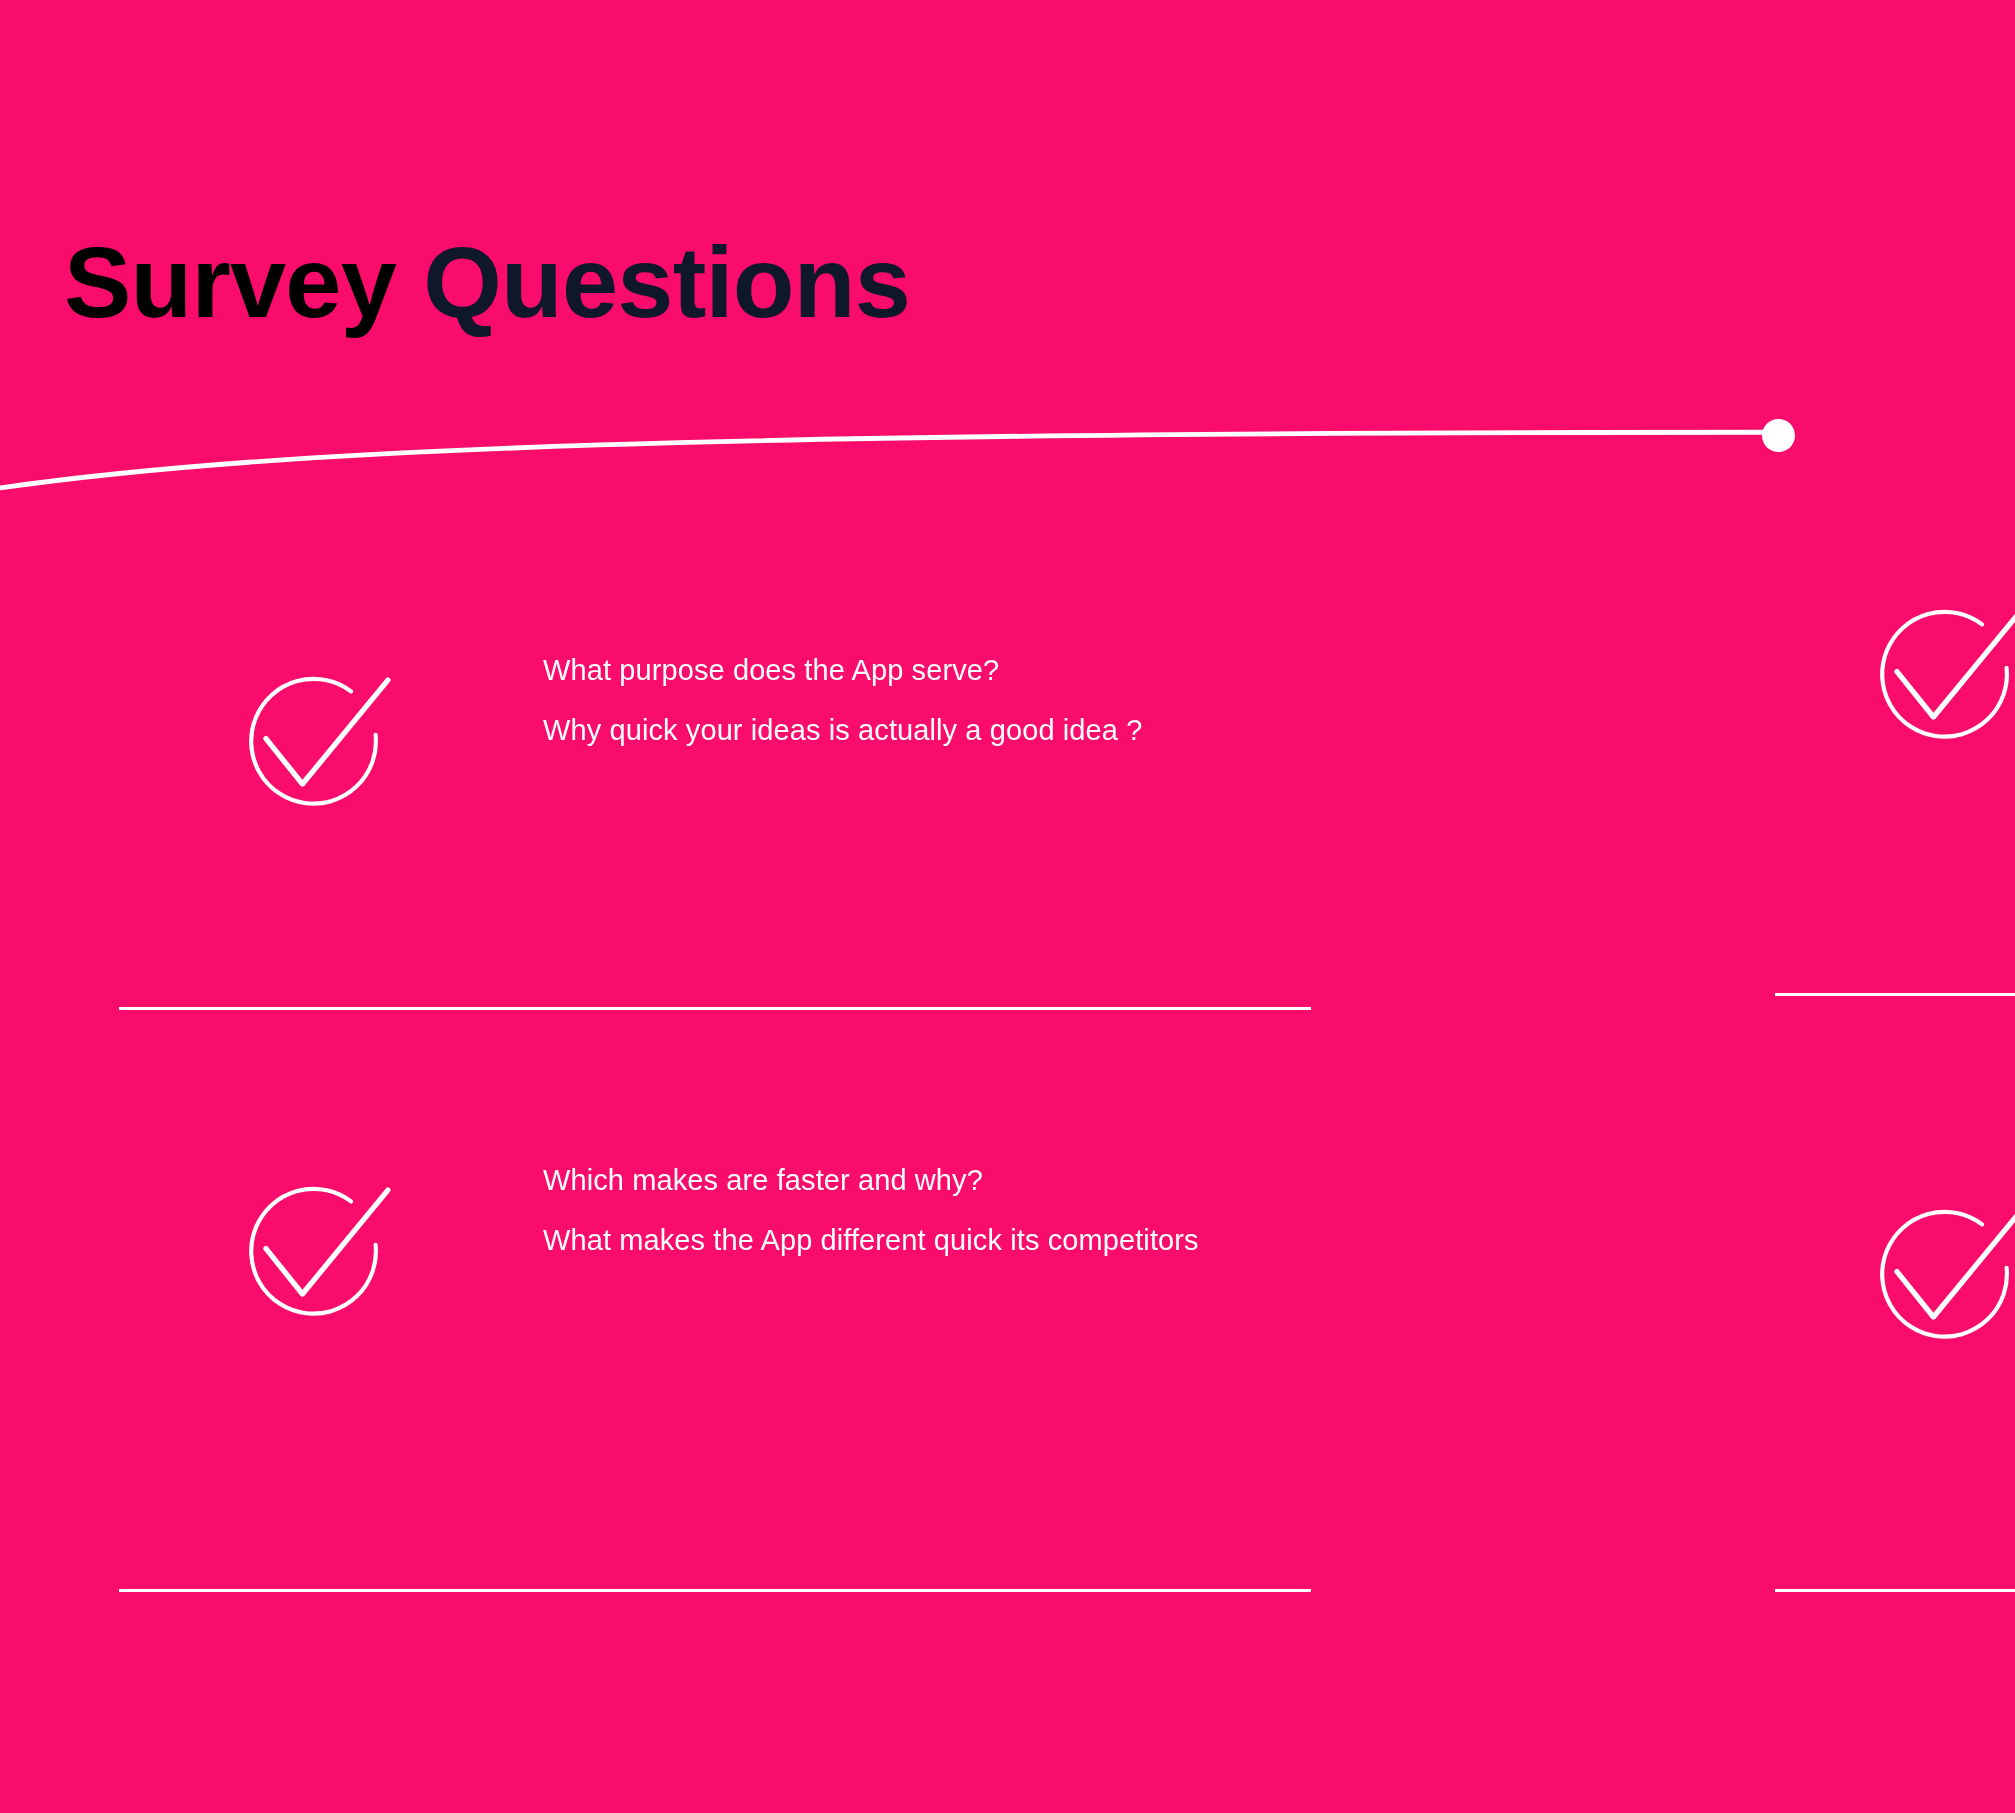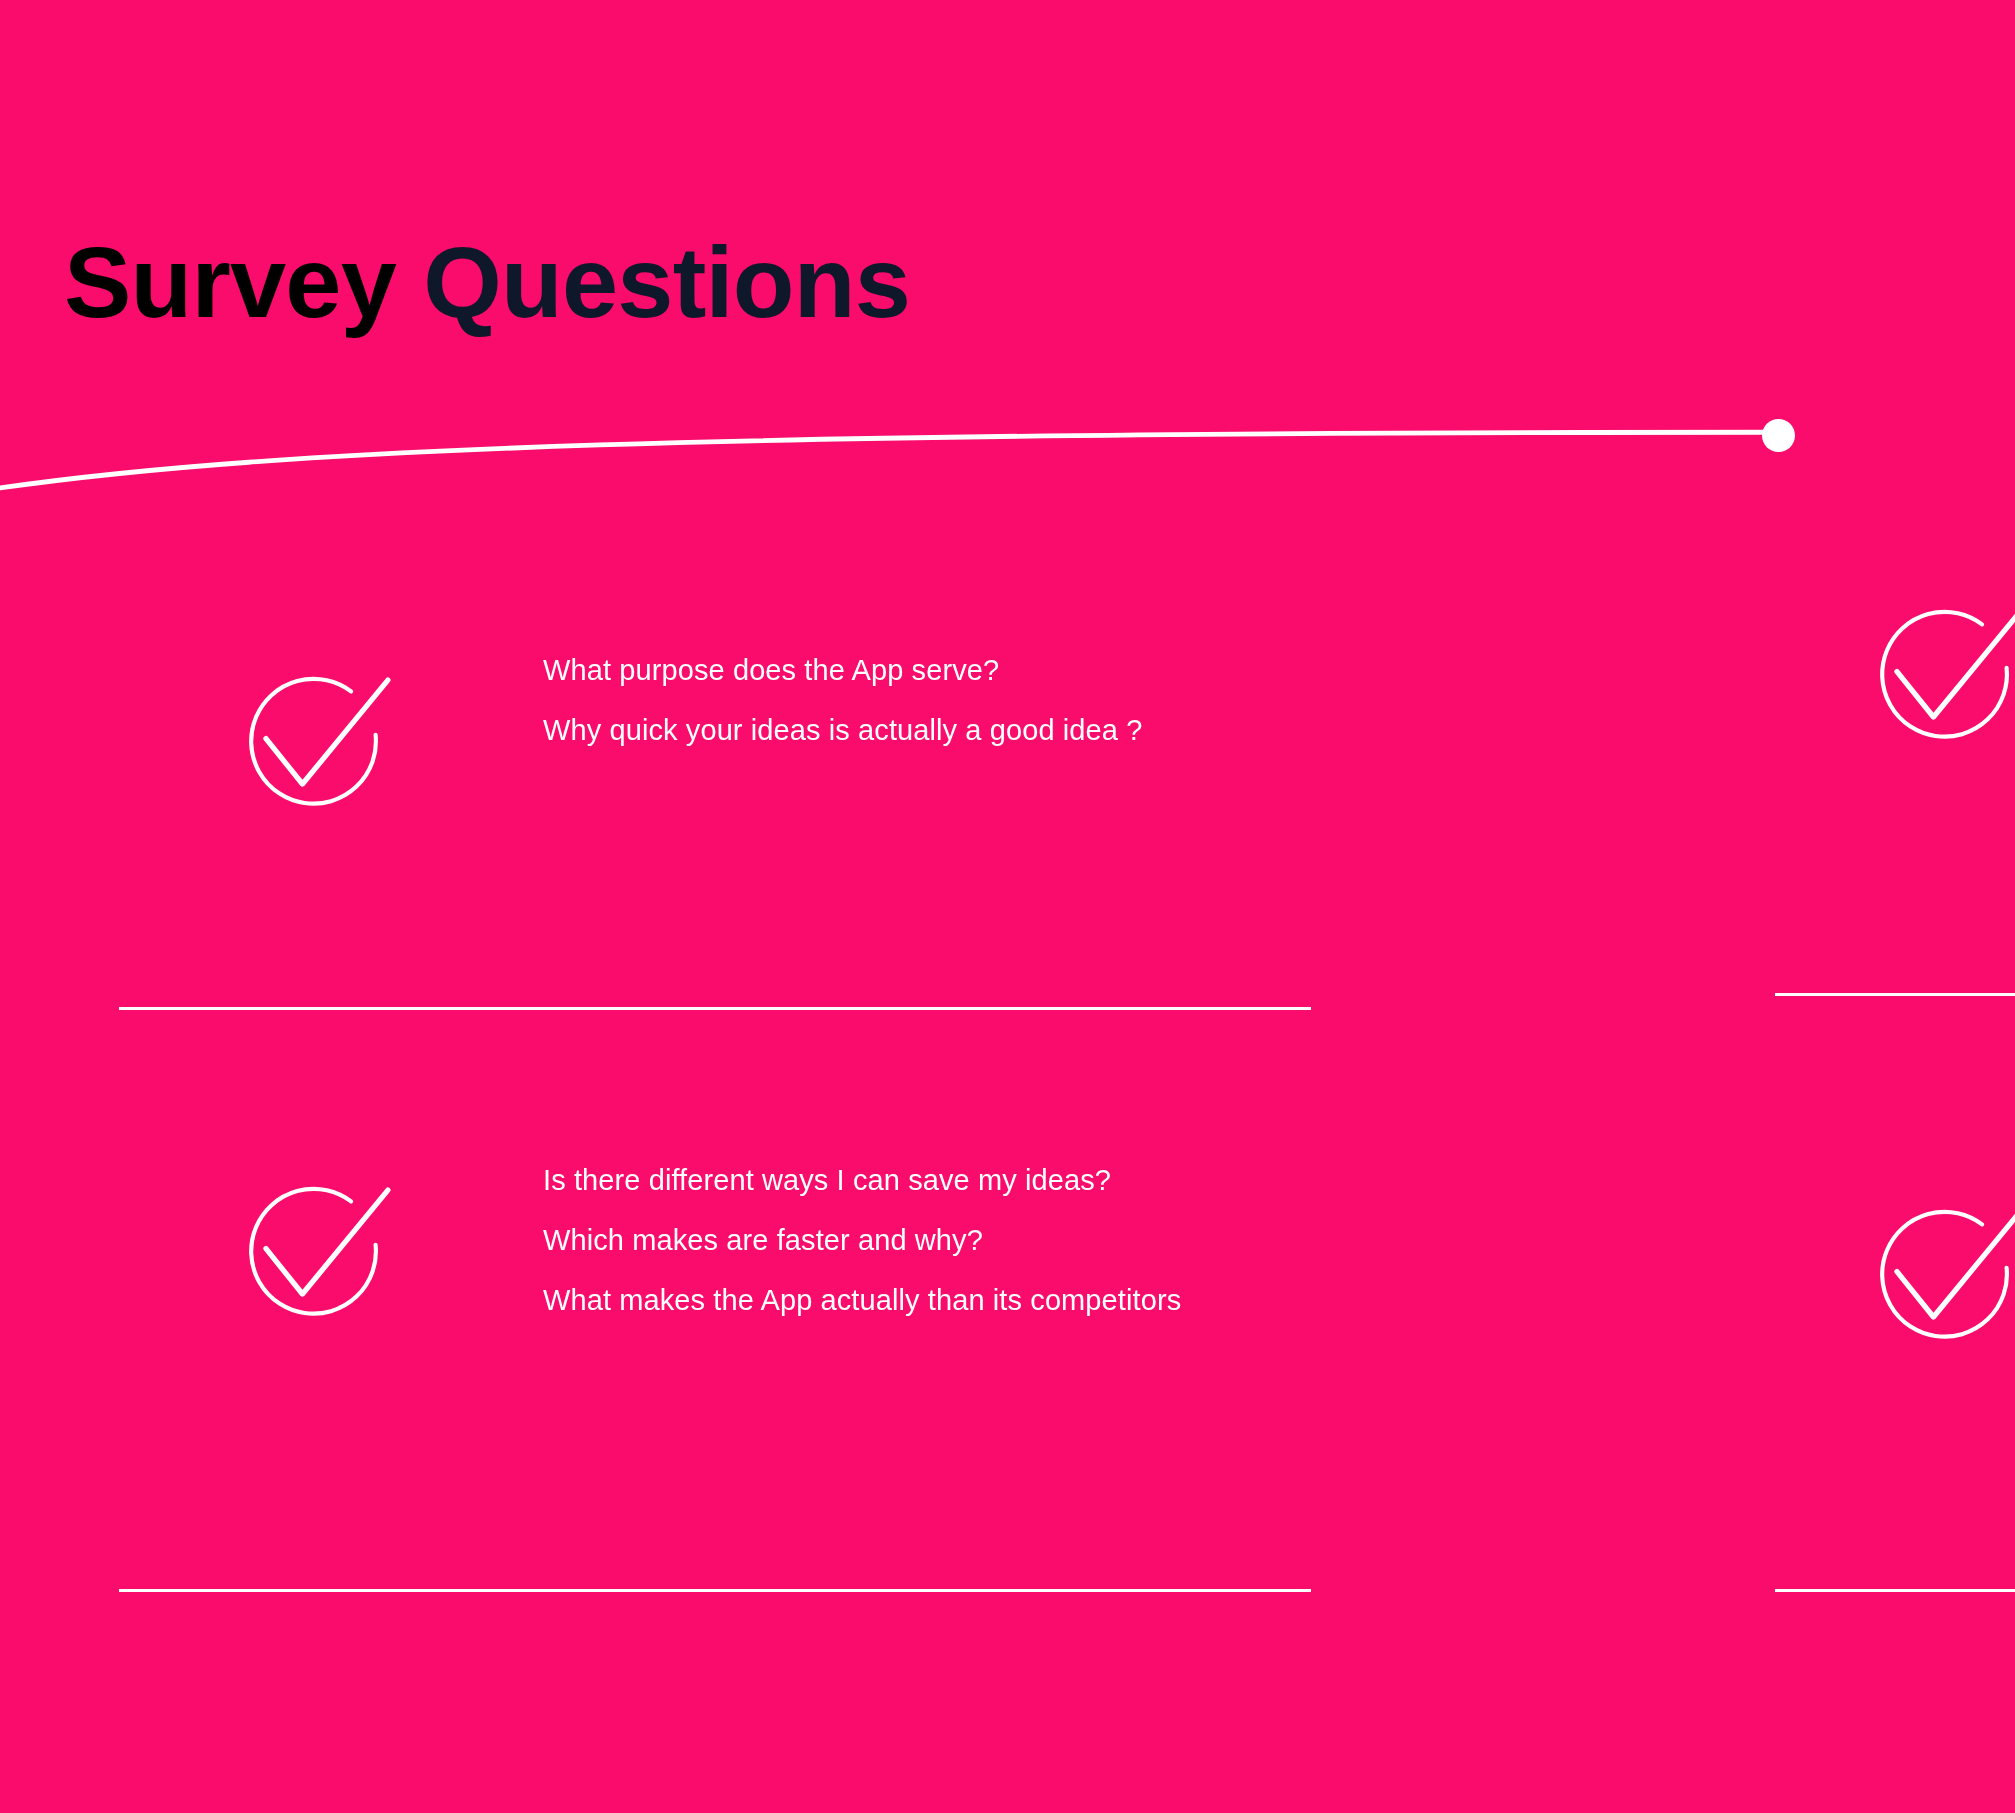--- a/index.html
+++ b/index.html
@@ -129,23 +129,22 @@
     </div>
   </div>
   <div class="sep" id="sep-1"></div>
 
   <div class="block" id="block-2">
     <svg class="icon-check" viewBox="0 0 100 100">
       <path d="M 72.5 23.5 A 33 33 0 1 0 85.5 46.5" fill="none" stroke="#ffffff" stroke-width="2.2" stroke-linecap="round"></path>
       <path d="M 27.5 48.5 L 46.8 72.5 L 92 17.5" fill="none" stroke="#ffffff" stroke-width="2.8" stroke-linecap="round" stroke-linejoin="round"></path>
     </svg>
     <div class="q-list">
-      <p class="q-item">Is there different ways I can save my ideas?</p>
       <p class="q-item">Which makes are faster and why?</p>
-      <p class="q-item">What makes the App actually than its competitors</p>
+      <p class="q-item">What makes the App different quick its competitors</p>
     </div>
   </div>
   <div class="sep" id="sep-2"></div>
 
   <div class="block" id="block-3">
     <svg class="icon-check" viewBox="0 0 100 100">
       <path d="M 72.5 23.5 A 33 33 0 1 0 85.5 46.5" fill="none" stroke="#ffffff" stroke-width="2.2" stroke-linecap="round"></path>
       <path d="M 27.5 48.5 L 46.8 72.5 L 92 17.5" fill="none" stroke="#ffffff" stroke-width="2.8" stroke-linecap="round" stroke-linejoin="round"></path>
     </svg>
 

